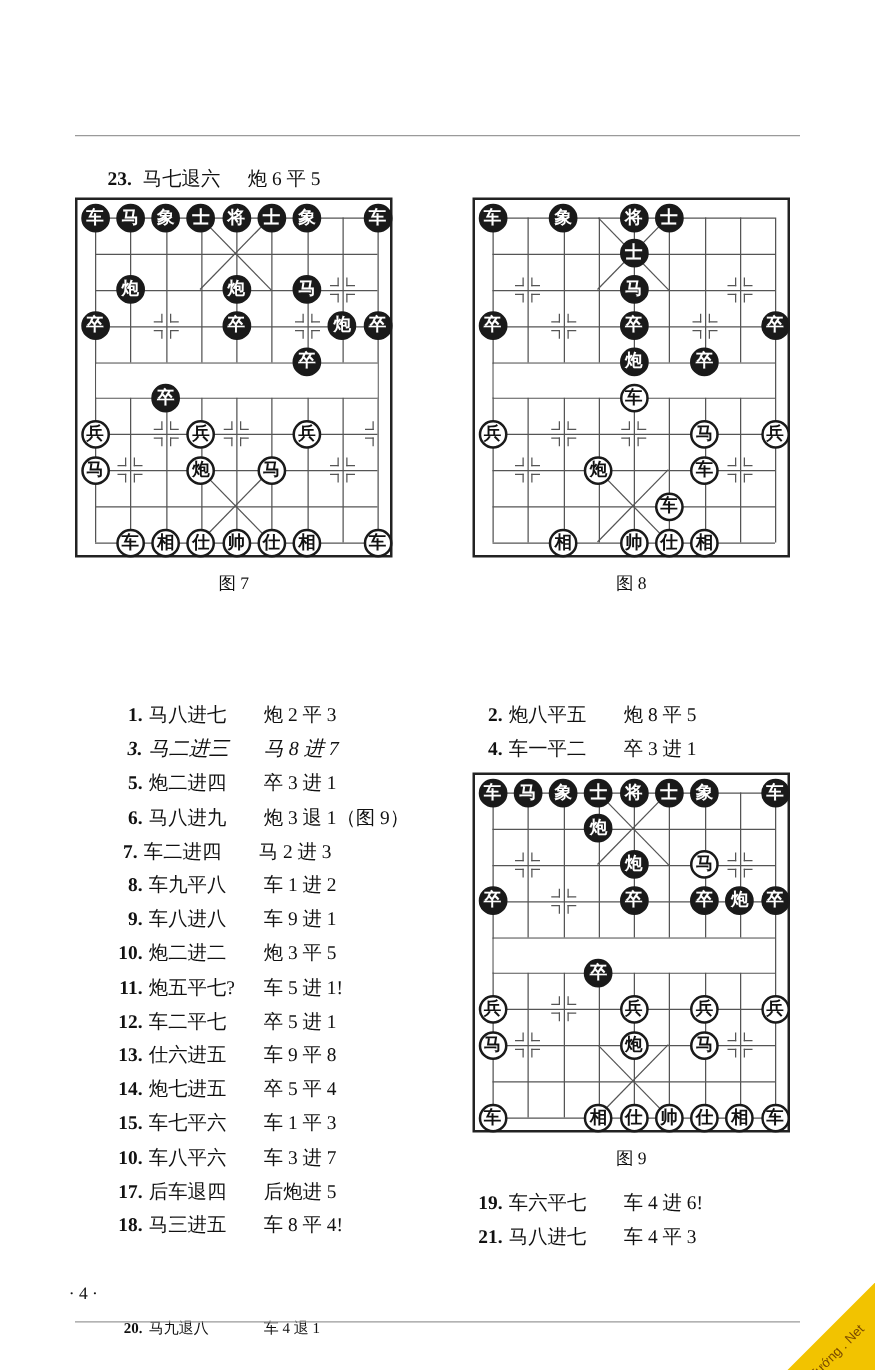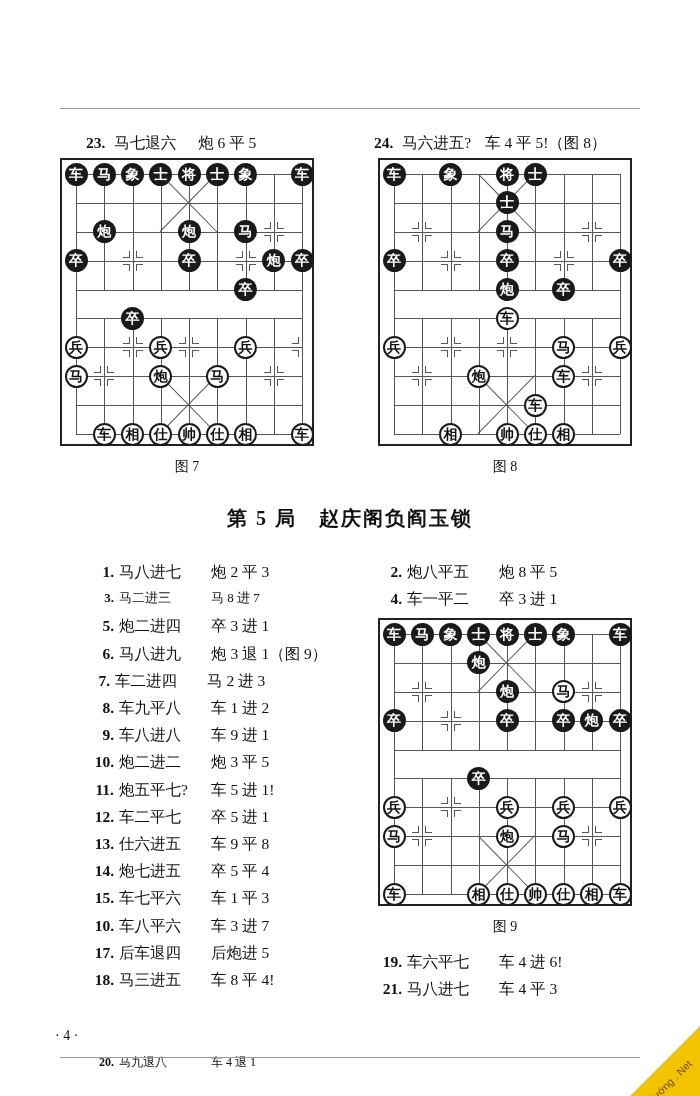--- a/index.html
+++ b/index.html
@@ -184,25 +184,20 @@
 <body>
 
 <div class="page">
 
   <div class="header-rule"></div>
 
   <div class="move-line" style="left:86px; top:133px;">
     <span class="move-num">23.</span>
     <span class="move-red">马七退六</span>
     <span class="move-black" style="margin-left:18px;">炮 6 平 5</span>
-  </div>
-  <div class="move-line" style="left:374px; top:133px;">
-    <span class="move-num">24.</span>
-    <span class="move-red">马六进五?</span>
-    <span class="move-black" style="margin-left:10px;">车 4 平 5!（图 8）</span>
   </div>
 
   <div class="board" id="board7" style="left:60px; top:158px; width:254px; height:288px;">
       <div class="bline h" style="left: 14px; top: 14px; width: 226px;"></div>
       <div class="bline h" style="left: 14px; top: 42.8889px; width: 226px;"></div>
       <div class="bline h" style="left: 14px; top: 71.7778px; width: 226px;"></div>
       <div class="bline h" style="left: 14px; top: 100.667px; width: 226px;"></div>
       <div class="bline h" style="left: 14px; top: 129.556px; width: 226px;"></div>
       <div class="bline h" style="left: 14px; top: 158.444px; width: 226px;"></div>
       <div class="bline h" style="left: 14px; top: 187.333px; width: 226px;"></div>
@@ -697,25 +692,24 @@
       <div class="piece red" style="left: 87.25px; top: 204.722px; width: 23px; height: 23px; line-height: 19px; font-size: 14px;">炮</div>
       <div class="piece red" style="left: 172px; top: 204.722px; width: 23px; height: 23px; line-height: 19px; font-size: 14px;">车</div>
       <div class="piece red" style="left: 143.75px; top: 233.611px; width: 23px; height: 23px; line-height: 19px; font-size: 14px;">车</div>
       <div class="piece red" style="left: 59px; top: 262.5px; width: 23px; height: 23px; line-height: 19px; font-size: 14px;">相</div>
       <div class="piece red" style="left: 115.5px; top: 262.5px; width: 23px; height: 23px; line-height: 19px; font-size: 14px;">帅</div>
       <div class="piece red" style="left: 143.75px; top: 262.5px; width: 23px; height: 23px; line-height: 19px; font-size: 14px;">仕</div>
       <div class="piece red" style="left: 172px; top: 262.5px; width: 23px; height: 23px; line-height: 19px; font-size: 14px;">相</div>
     </div>
   <div class="fig-caption" style="left:378px; top:458px; width:254px;">图 8</div>
 
-  <div class="section-title" style="top:505px;">第 5 局　赵庆阁负阎玉锁</div>
 
   <div id="left-moves">
       <div class="move-line" style="left: 88px; top: 562px; font-size: 15.5px;"><span class="move-num" style="width: 26px;">1.</span><span class="move-red" style="width: 92px;">马八进七</span><span class="move-black">炮 2 平 3</span></div>
-      <div class="move-line" style="left: 88px; top: 589.2px; font-size: 13px;"><span class="move-num" style="width: 26px;">3.</span><span class="move-red" style="width: 92px;">马二进三</span><span class="move-black">马 8 进 7</span></div>
+      <div class="move-line" style="left: 88px; top: 589.2px; font-size: 16px; font-style: italic;"><span class="move-num" style="width: 26px;">3.</span><span class="move-red" style="width: 92px;">马二进三</span><span class="move-black">马 8 进 7</span></div>
       <div class="move-line" style="left: 88px; top: 616.4px; font-size: 15.5px;"><span class="move-num" style="width: 26px;">5.</span><span class="move-red" style="width: 92px;">炮二进四</span><span class="move-black">卒 3 进 1</span></div>
       <div class="move-line" style="left: 88px; top: 643.6px; font-size: 15.5px;"><span class="move-num" style="width: 26px;">6.</span><span class="move-red" style="width: 92px;">马八进九</span><span class="move-black">炮 3 退 1（图 9）</span></div>
       <div class="move-line" style="left: 84px; top: 670.8px; font-size: 15.5px;"><span class="move-num" style="width: 26px;">7.</span><span class="move-red" style="width: 92px;">车二进四</span><span class="move-black">马 2 进 3</span></div>
       <div class="move-line" style="left: 88px; top: 698px; font-size: 15.5px;"><span class="move-num" style="width: 26px;">8.</span><span class="move-red" style="width: 92px;">车九平八</span><span class="move-black">车 1 进 2</span></div>
       <div class="move-line" style="left: 88px; top: 725.2px; font-size: 15.5px;"><span class="move-num" style="width: 26px;">9.</span><span class="move-red" style="width: 92px;">车八进八</span><span class="move-black">车 9 进 1</span></div>
       <div class="move-line" style="left: 88px; top: 752.4px; font-size: 15.5px;"><span class="move-num" style="width: 26px;">10.</span><span class="move-red" style="width: 92px;">炮二进二</span><span class="move-black">炮 3 平 5</span></div>
       <div class="move-line" style="left: 88px; top: 779.6px; font-size: 15.5px;"><span class="move-num" style="width: 26px;">11.</span><span class="move-red" style="width: 92px;">炮五平七?</span><span class="move-black">车 5 进 1!</span></div>
       <div class="move-line" style="left: 88px; top: 806.8px; font-size: 15.5px;"><span class="move-num" style="width: 26px;">12.</span><span class="move-red" style="width: 92px;">车二平七</span><span class="move-black">卒 5 进 1</span></div>
       <div class="move-line" style="left: 88px; top: 834px; font-size: 15.5px;"><span class="move-num" style="width: 26px;">13.</span><span class="move-red" style="width: 92px;">仕六进五</span><span class="move-black">车 9 平 8</span></div>
       <div class="move-line" style="left: 88px; top: 861.2px; font-size: 15.5px;"><span class="move-num" style="width: 26px;">14.</span><span class="move-red" style="width: 92px;">炮七进五</span><span class="move-black">卒 5 平 4</span></div>

